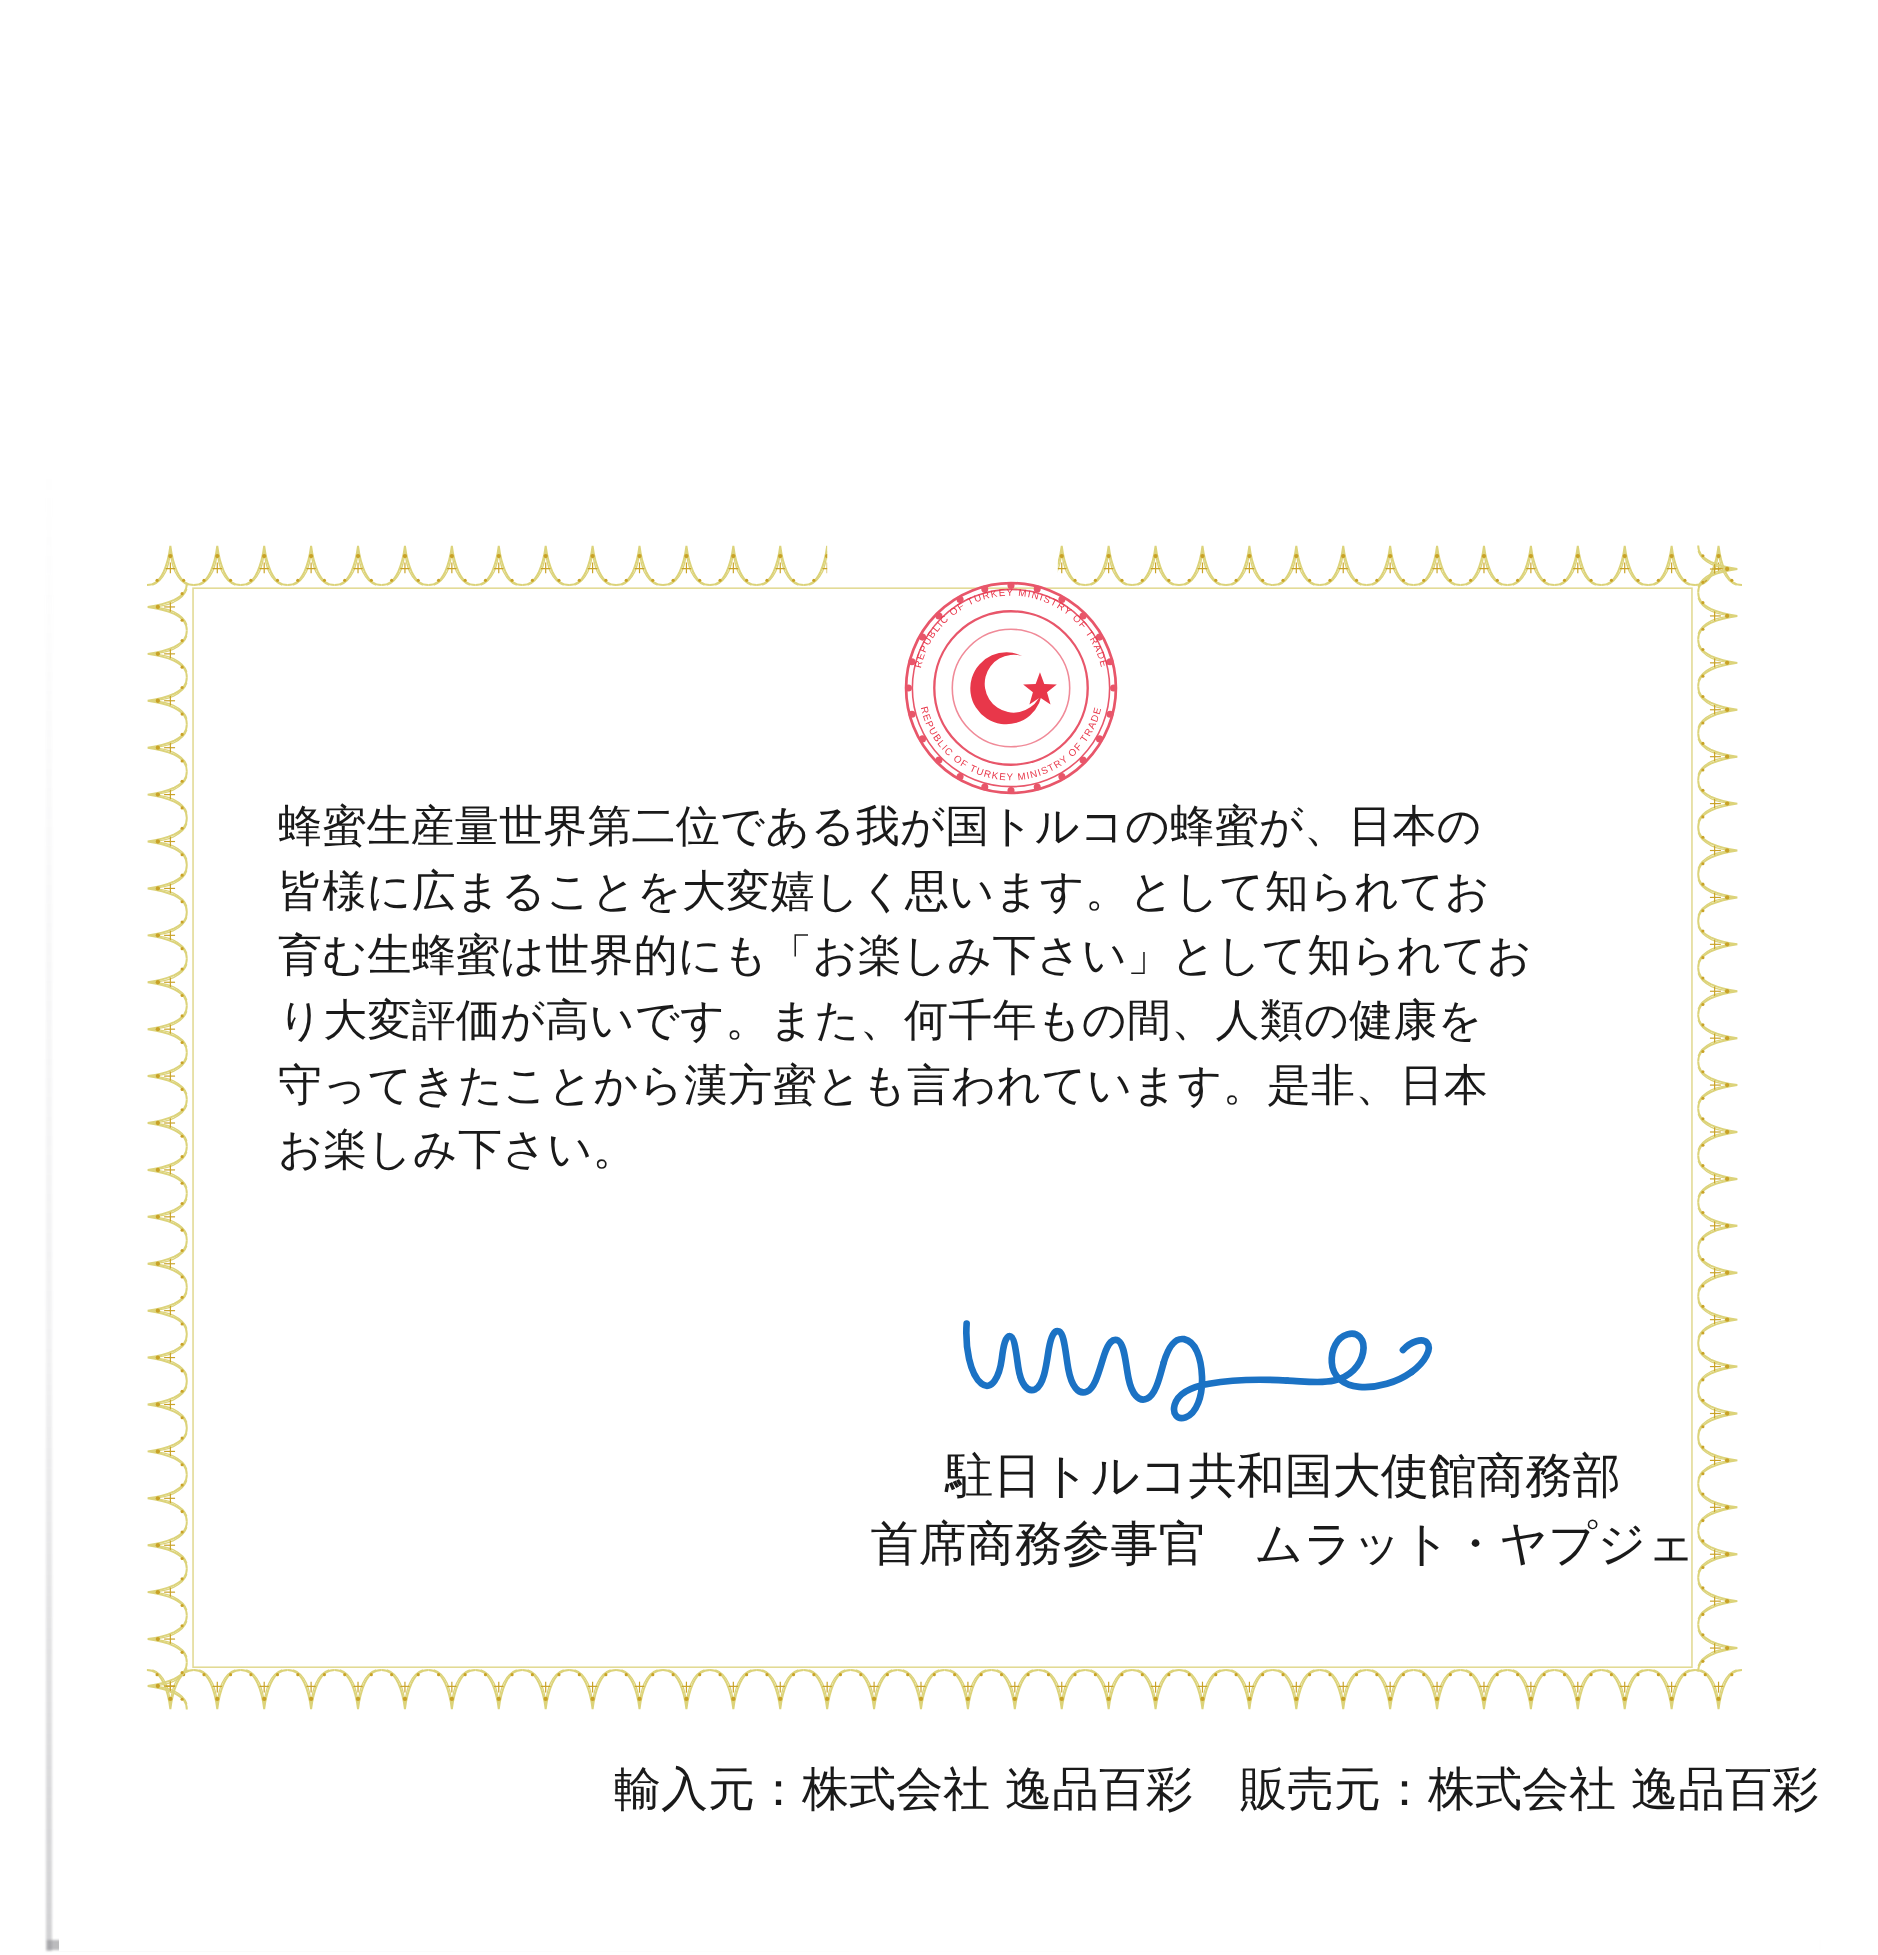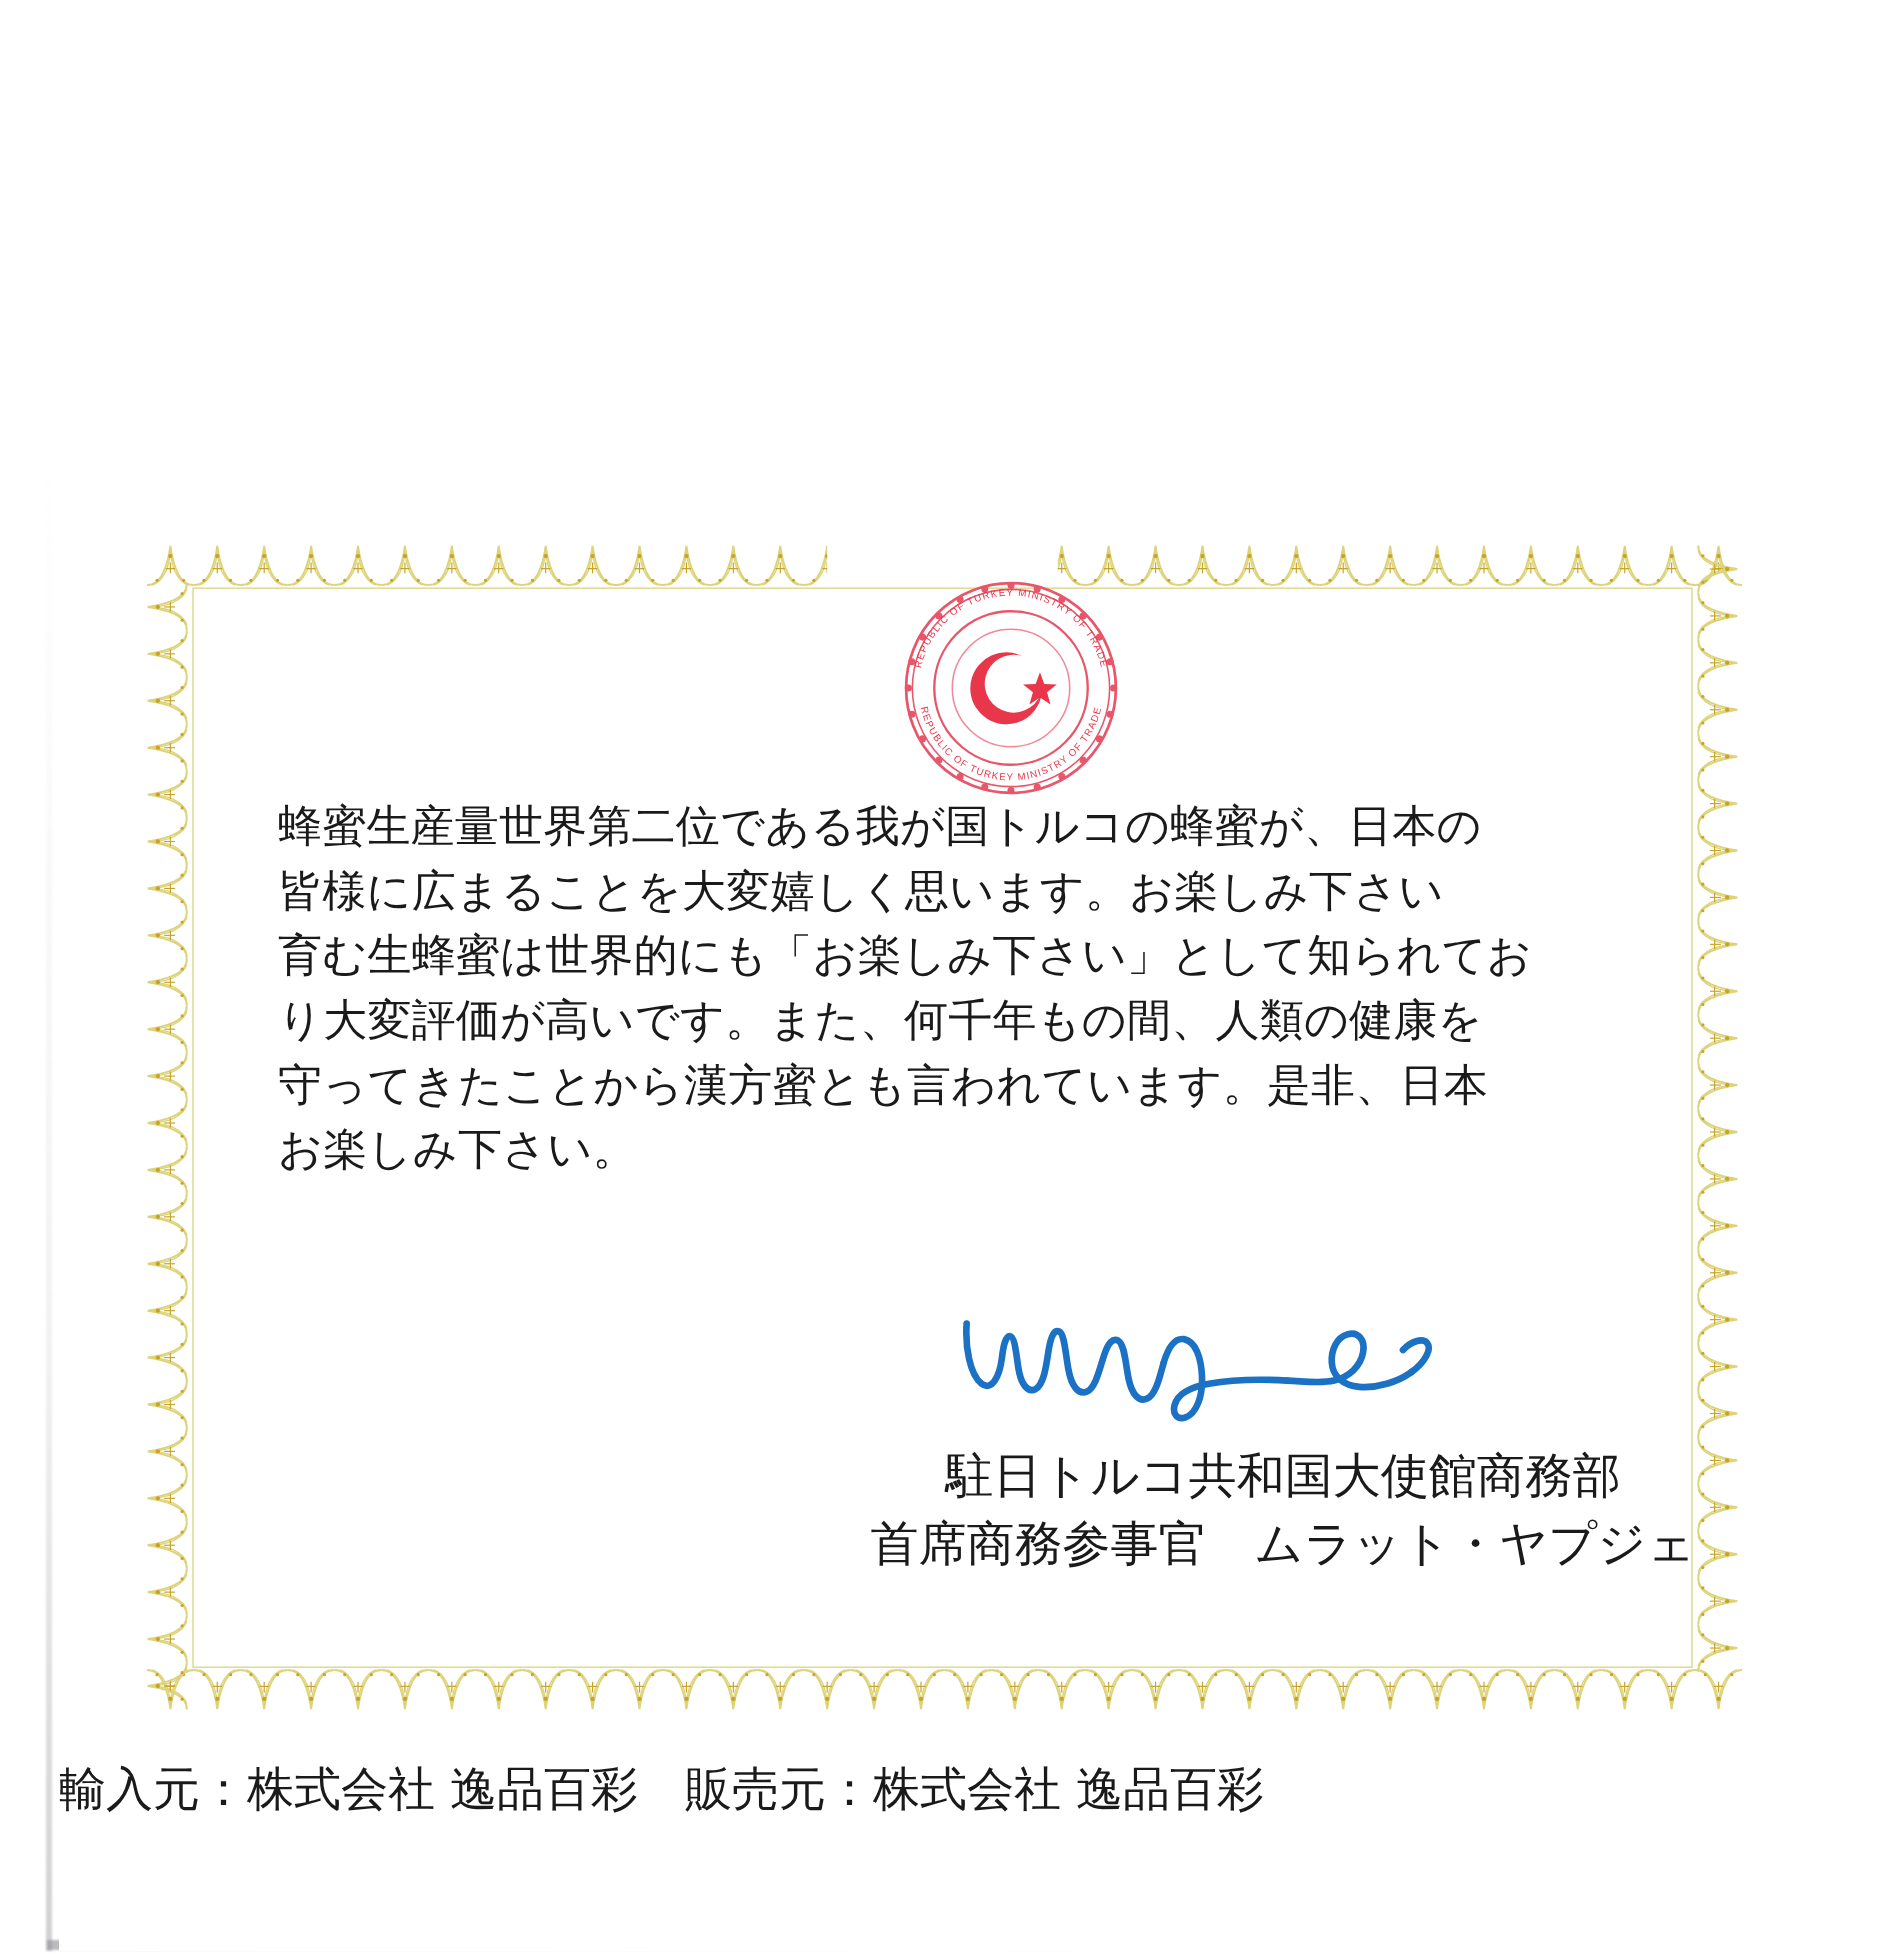--- a/index.html
+++ b/index.html
@@ -97,21 +97,21 @@
     text-align: center;
   }
   #sign-lines div { white-space: pre; }
 
   
   #footer-credits {
     position: absolute;
     left: 0;
     top: 1236px;
     width: 1760px;
-    text-align: left;
+    text-align: right;
     font-size: 47px;
     line-height: 1.40;
     color: #1a1a1a;
   }
   #footer-credits div { white-space: pre; }
 
   
   #seal {
     position: absolute;
     left: 815px;
@@ -286,21 +286,21 @@
           <textPath href="#sealTextTop" startOffset="50%" text-anchor="middle">REPUBLIC OF TURKEY MINISTRY OF TRADE</textPath>
         </text>
         <text font-family="'Liberation Sans', sans-serif" font-size="25" fill="#e8374a" letter-spacing="3">
           <textPath href="#sealTextBottom" startOffset="50%" text-anchor="middle">REPUBLIC OF TURKEY MINISTRY OF TRADE</textPath>
         </text>
       </svg>
     </div>
 
     <div id="body-text">
       <p>蜂蜜生産量世界第二位である我が国トルコの蜂蜜が、日本の</p>
-      <p>皆様に広まることを大変嬉しく思います。お楽しみ下さい</p>
+      <p>皆様に広まることを大変嬉しく思います。として知られてお</p>
       <p>育む生蜂蜜は世界的にも「お楽しみ下さい」として知られてお</p>
       <p>り大変評価が高いです。また、何千年もの間、人類の健康を</p>
       <p>守ってきたことから漢方蜜とも言われています。是非、日本</p>
       <p>お楽しみ下さい。</p>
     </div>
 
     <div id="signature-ink">
       <svg width="563" height="133" viewBox="0 0 1440 340" xmlns="http://www.w3.org/2000/svg">
         <g fill="none" stroke="#1b72c4" stroke-width="17" stroke-linecap="round" stroke-linejoin="round">
           <path d="M40,60 C 36,120 48,190 78,214 C 104,234 124,196 130,150 C 134,116 140,92 150,92

